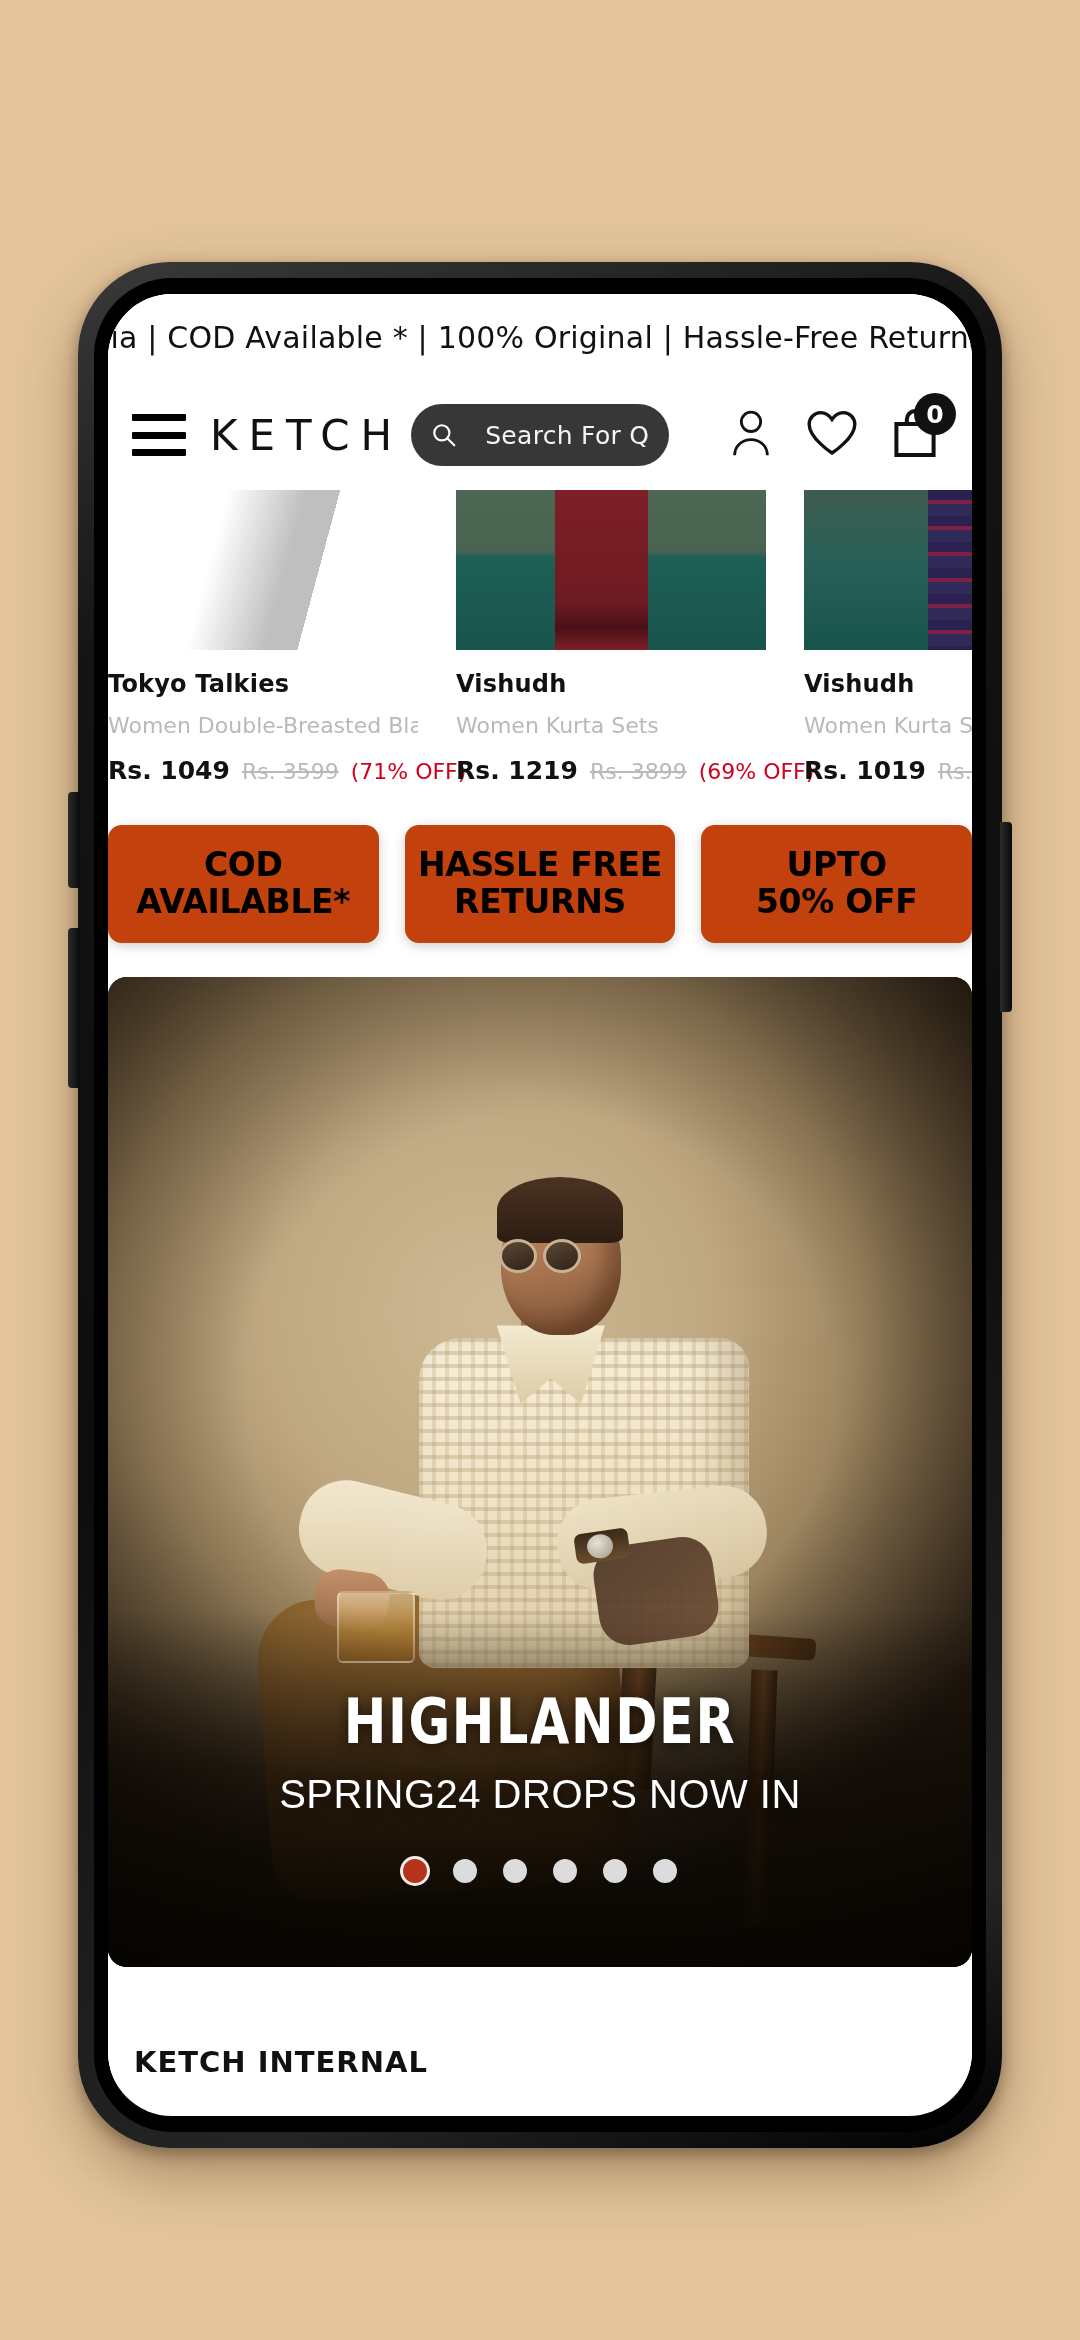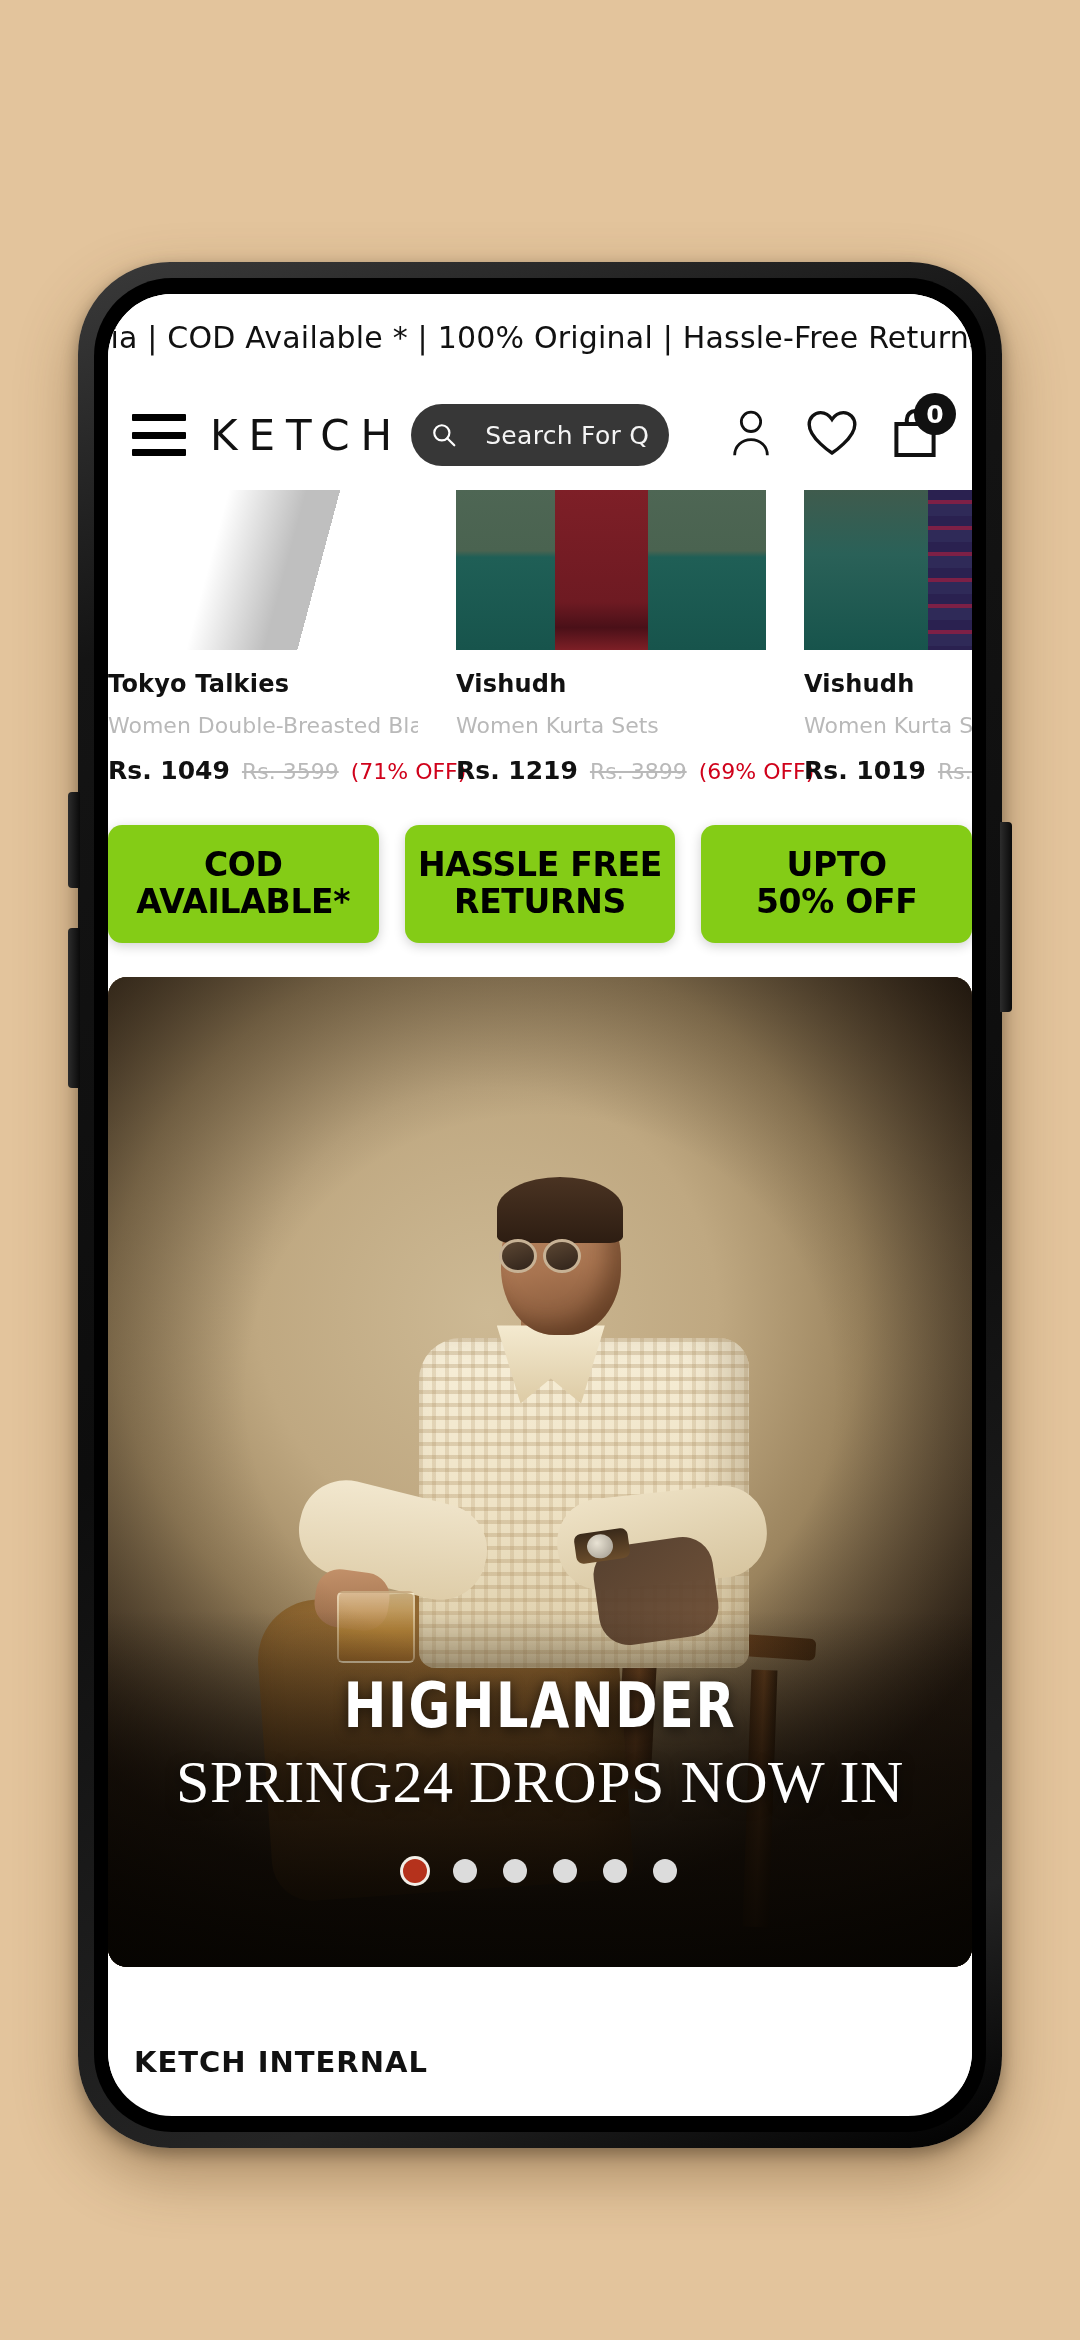--- a/index.html
+++ b/index.html
@@ -183,21 +183,21 @@
   
   .badges{
     display:flex; gap:26px;
     padding:40px 0 34px 0;
     background:#fff;
   }
   .badge{
     flex:1 1 0;
     min-width:0;
     height:118px;
-    background:#84cc16;
+    background:#c2410c;
     border-radius:14px;
     box-shadow:0 3px 12px rgba(0,0,0,.19);
     display:flex; align-items:center; justify-content:center;
     text-align:center;
     padding:0 8px;
     cursor:pointer;
   }
   .badge-txt{
     font-size:33px; font-weight:700; color:#000;
     line-height:1.12; letter-spacing:-.3px;
@@ -356,24 +356,24 @@
     text-align:center;
   }
   .hero-title{
     font-size:62px; font-weight:700;
     color:#fff; letter-spacing:2px;
     font-family:"DejaVu Sans", sans-serif;
     transform:scaleX(.82);
     text-shadow:0 3px 14px rgba(0,0,0,.65);
   }
   .hero-sub{
-    font-size:60px; color:#fff;
-    font-family:Liberation Serif, serif;
+    font-size:40px; color:#fff;
+    font-family:Liberation Sans, sans-serif;
     letter-spacing:.5px;
-    margin-top:6px;
+    margin-top:14px;
     text-shadow:0 3px 14px rgba(0,0,0,.6);
     white-space:nowrap;
   }
   .dots{
     position:absolute; left:0; right:0; bottom:84px;
     display:flex; justify-content:center; gap:26px;
   }
   .dot{
     width:24px; height:24px; border-radius:50%;
     background:#dcdcdc; cursor:pointer;

